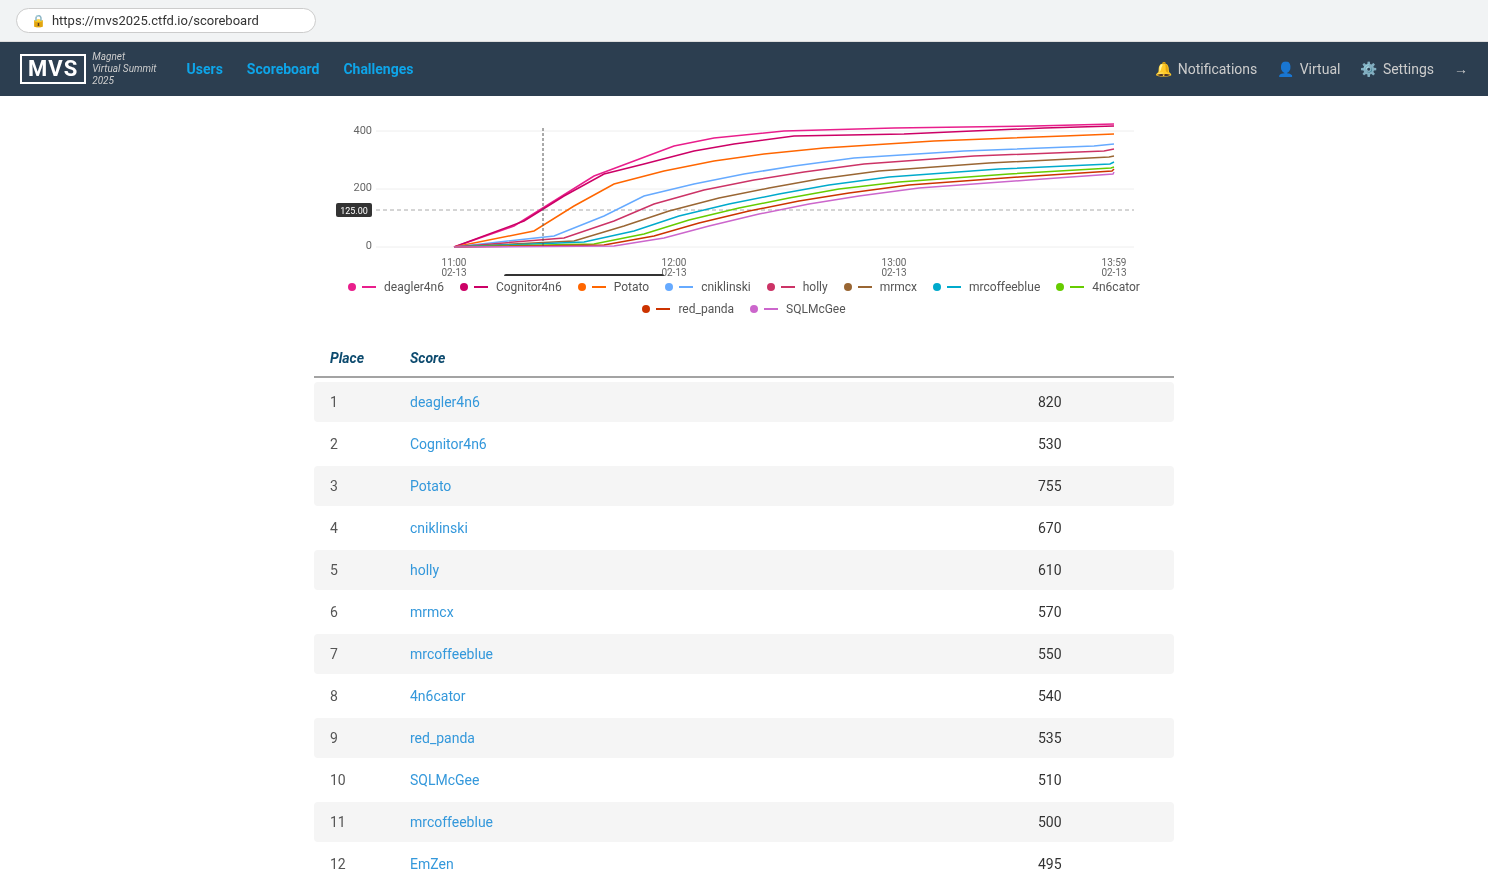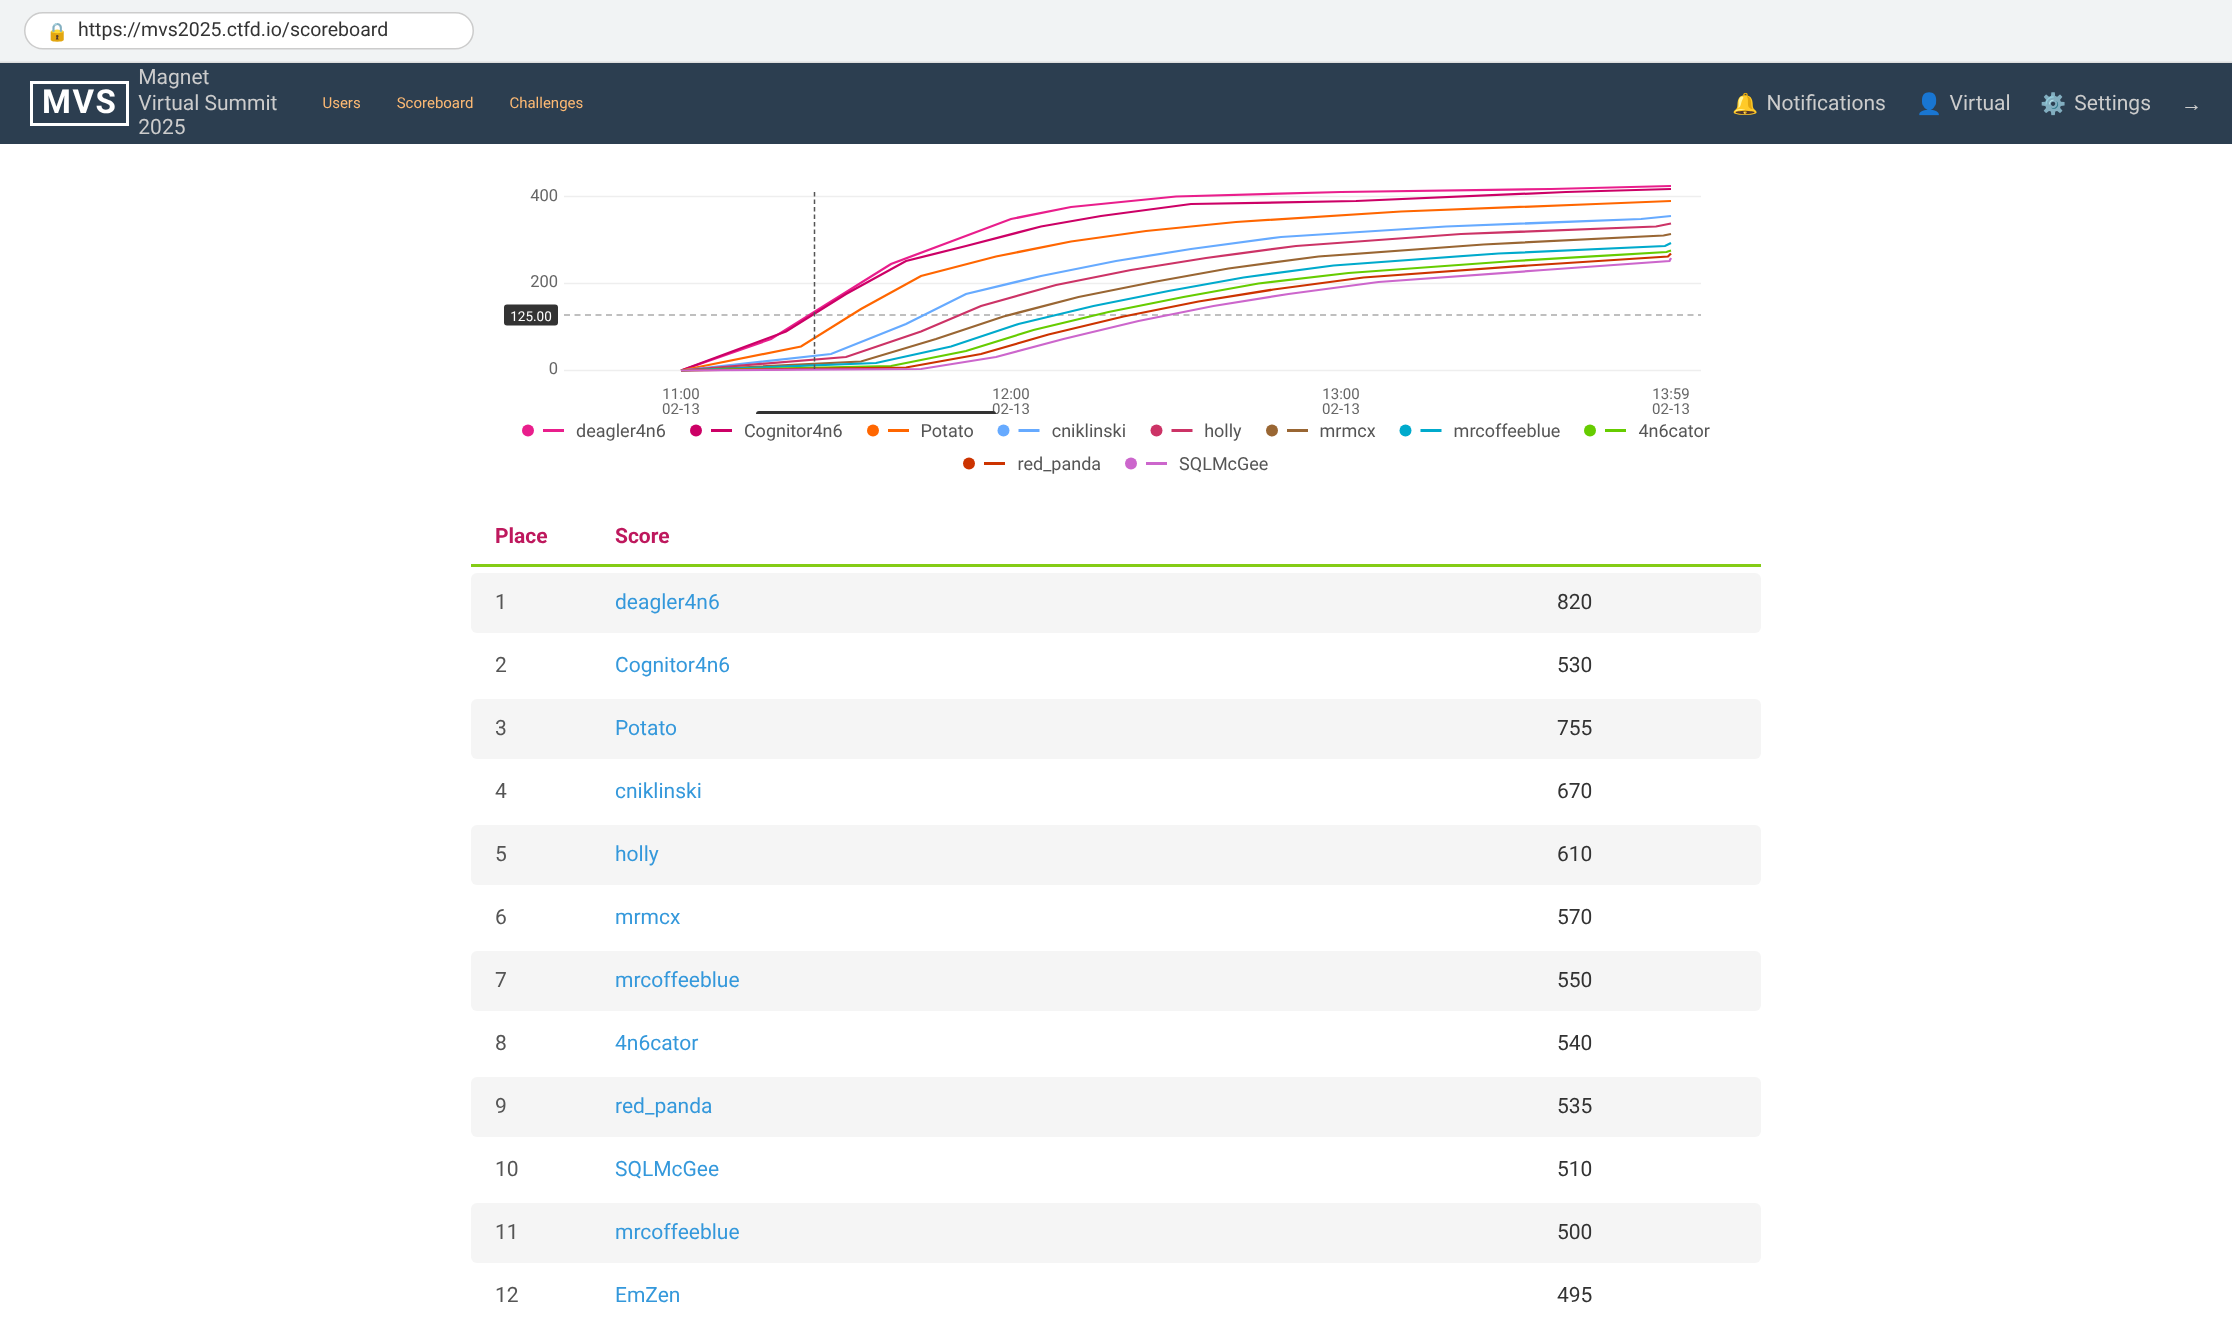--- a/index.html
+++ b/index.html
@@ -45,34 +45,36 @@
     }
     .brand-mvs {
       font-size: 22px;
       font-weight: bold;
       letter-spacing: 1px;
       border: 2px solid #fff;
       padding: 2px 6px;
       line-height: 1;
     }
     .brand-text {
-      font-size: 14px;
+      font-size: 10px;
       color: #ccc;
       line-height: 1.2;
+      font-style: italic;
     }
     .nav-links {
       display: flex;
       gap: 24px;
       flex: 1;
     }
     .nav-link {
-      color: #fdba74;
+      color: #0ea5e9;
       text-decoration: none;
-      font-size: 10px;
+      font-size: 14px;
       cursor: pointer;
+      font-weight: bold;
     }
     .nav-right {
       display: flex;
       align-items: center;
       gap: 20px;
       color: #ccc;
       font-size: 14px;
     }
     .nav-right-item {
       display: flex;
@@ -114,23 +116,24 @@
       gap: 4px;
       color: #555;
     }
 
     
     .scoreboard-header {
       display: grid;
       grid-template-columns: 80px 1fr 120px;
       padding: 10px 16px;
       font-weight: bold;
-      color: #be185d;
-      border-bottom: 2px solid #84cc16;
+      color: #0c4a6e;
+      border-bottom: 2px solid #a3a3a3;
       margin-bottom: 4px;
+      font-style: italic;
     }
     .score-row {
       display: grid;
       grid-template-columns: 80px 1fr 120px;
       padding: 12px 16px;
       align-items: center;
       border-radius: 4px;
       margin-bottom: 2px;
     }
     .score-row:nth-child(odd) { background: #f5f5f5; }

